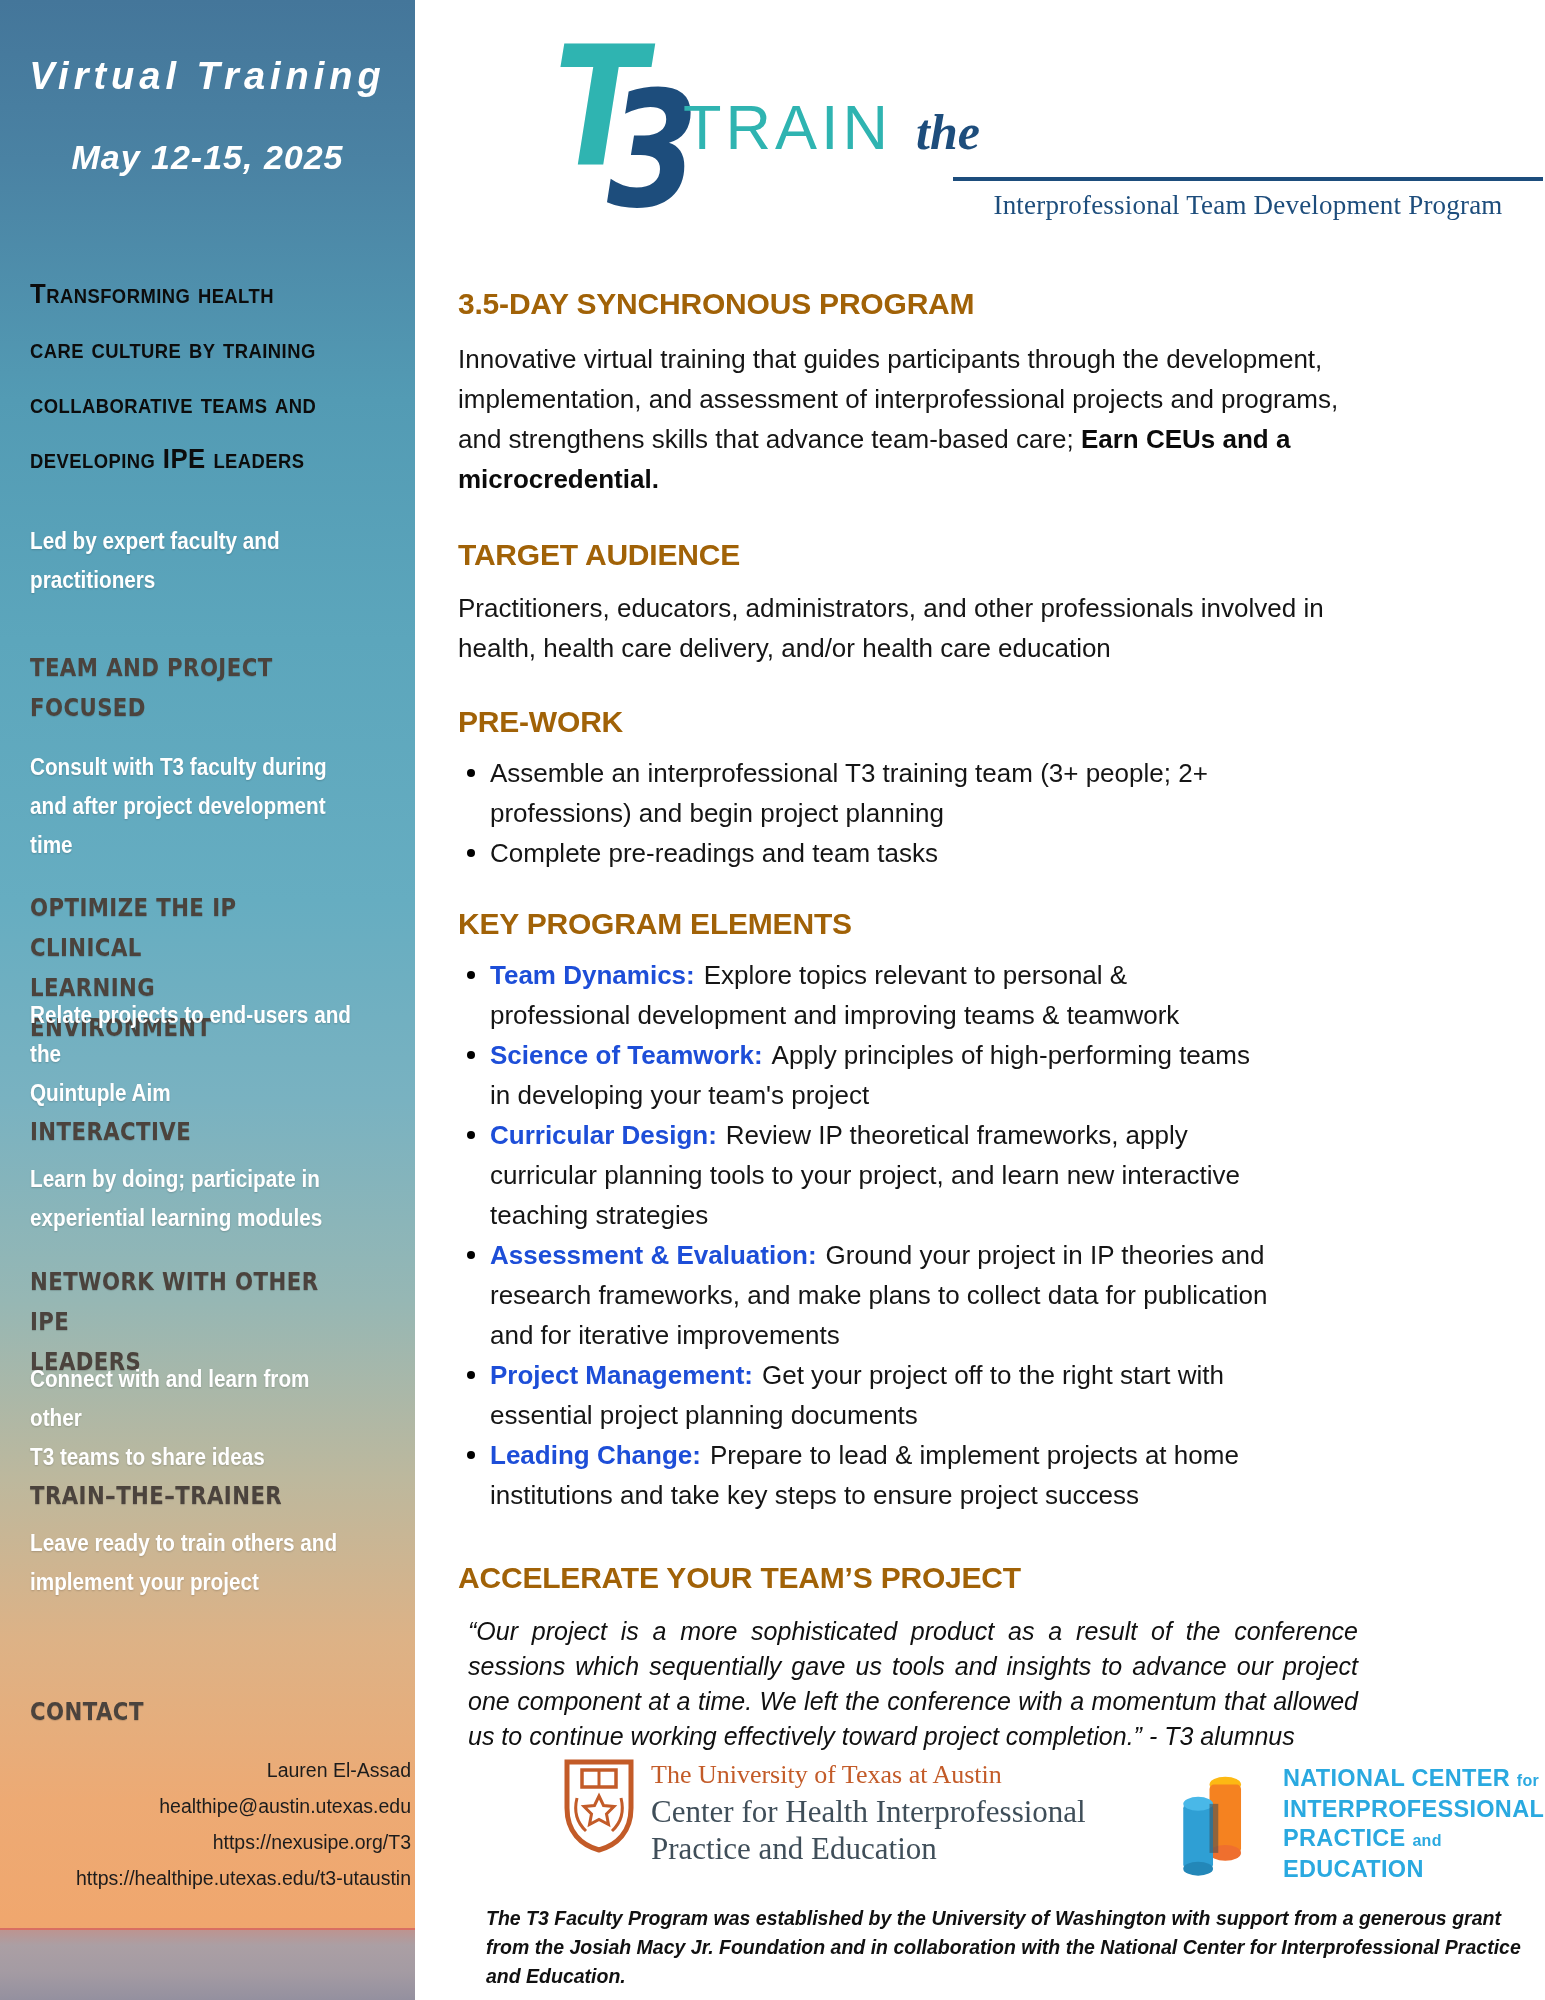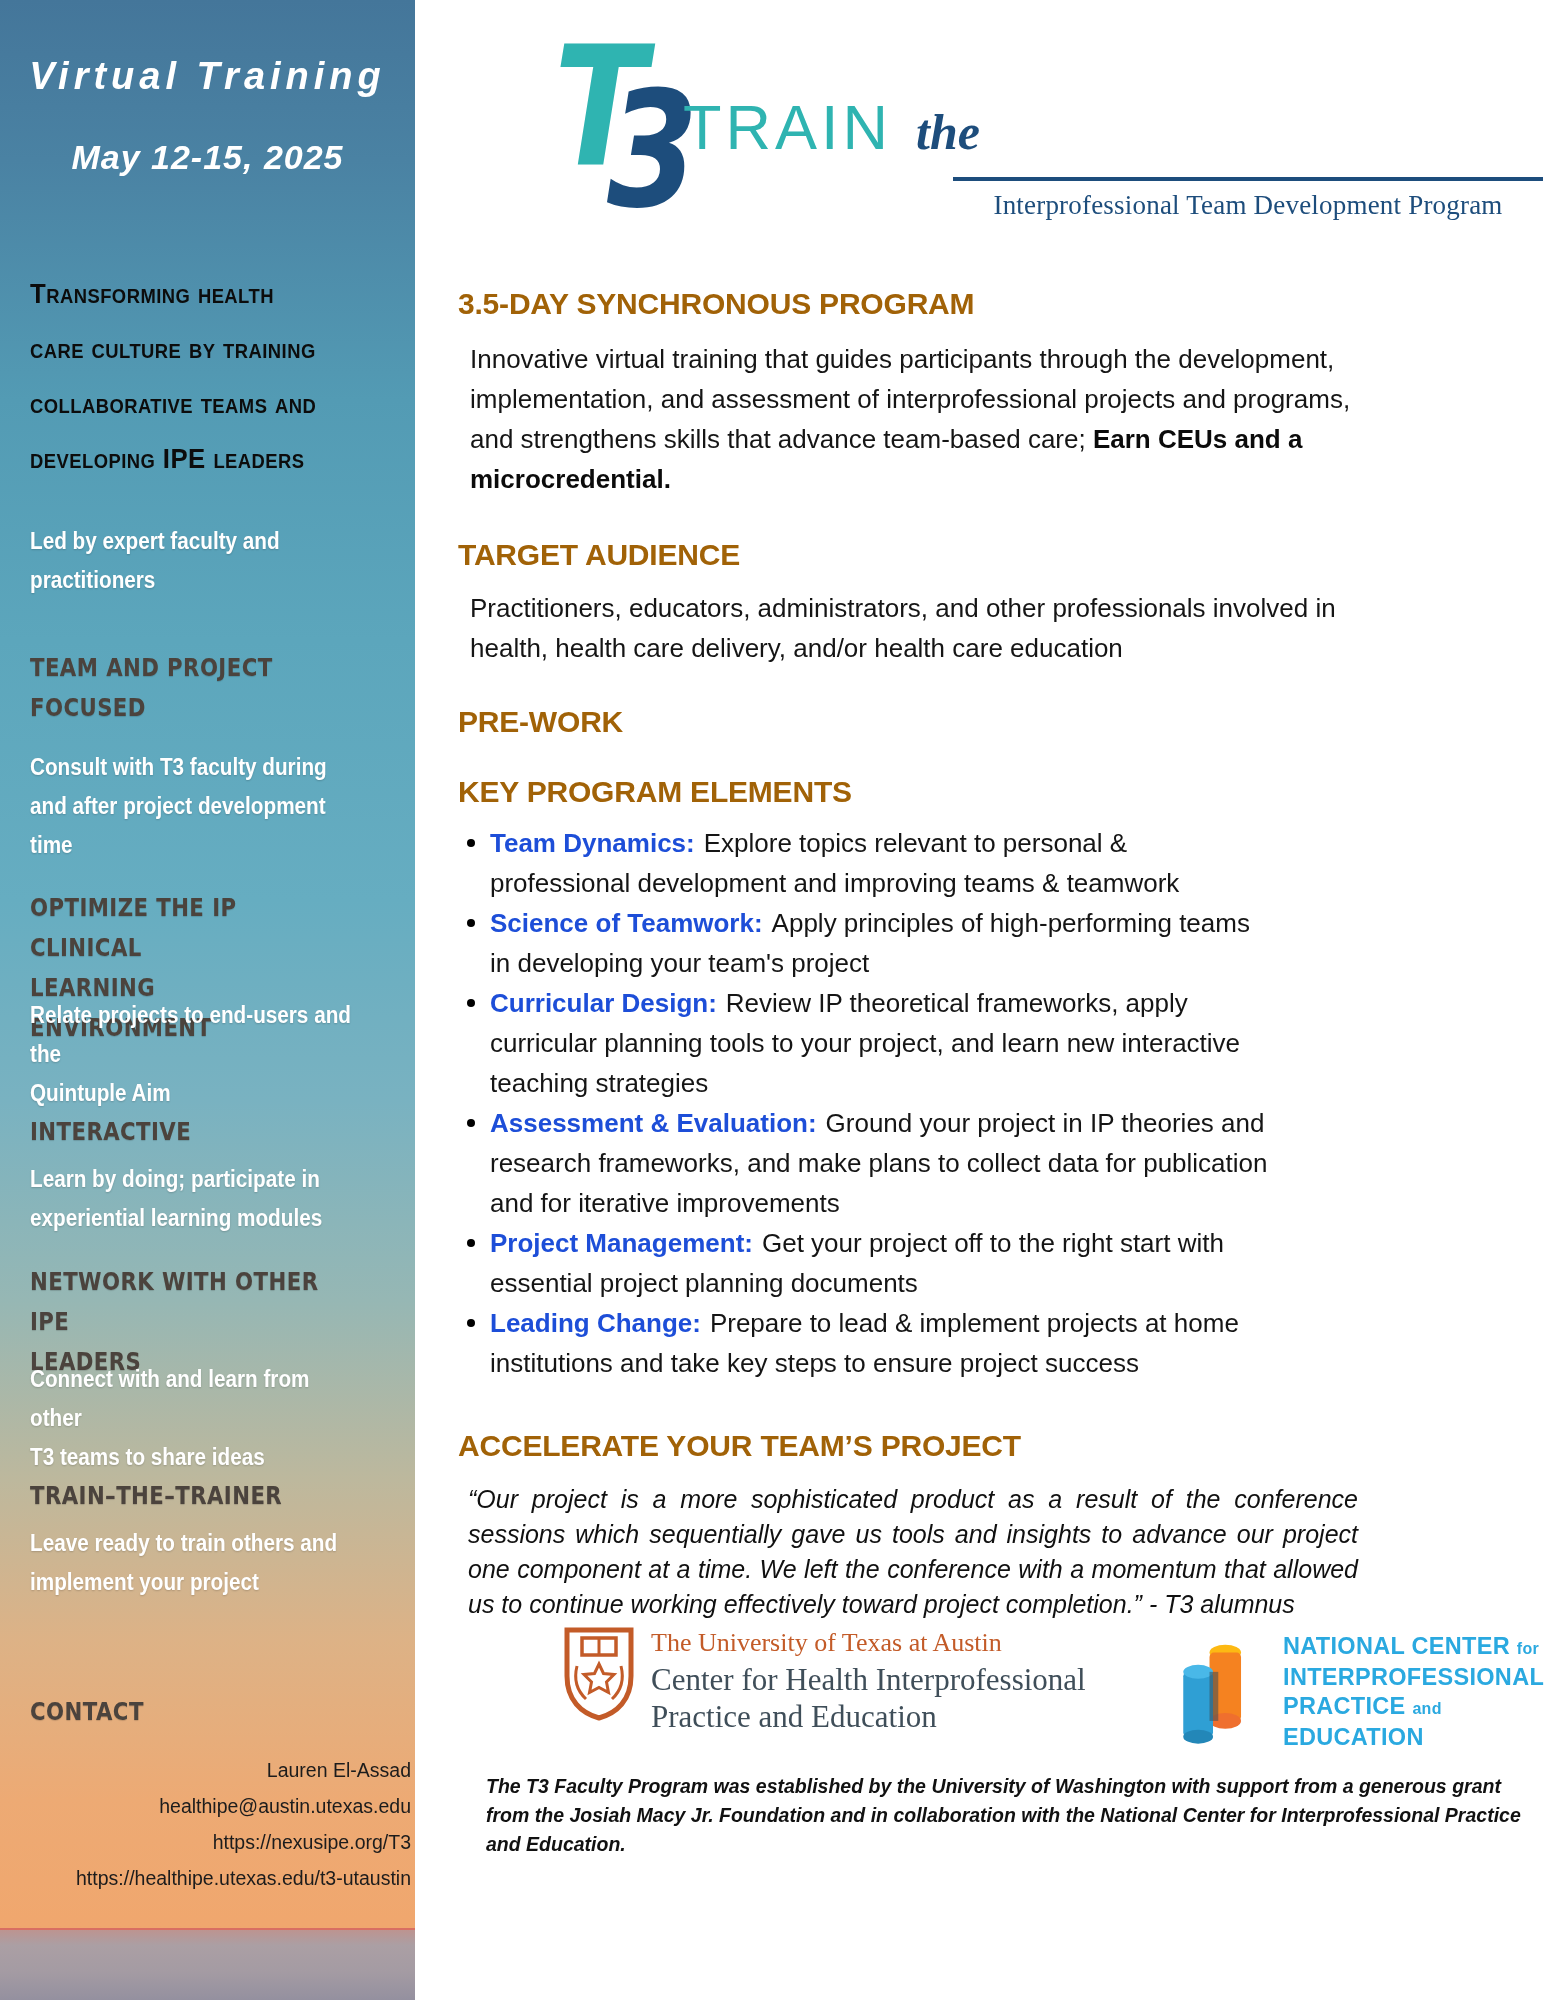--- a/index.html
+++ b/index.html
@@ -53,21 +53,21 @@
   .logo-rule{margin:14px 0 0 270px;width:590px;border-top:4px solid #1d4d7c;}
   .logo-subtitle{margin:9px 0 0 270px;width:590px;text-align:center;
     font-family:"Liberation Serif",serif;font-size:27px;color:#1d4d7c;letter-spacing:0.2px;}
 
   .sec-h{font-size:30px;line-height:38px;font-weight:800;letter-spacing:-0.2px;color:#a16207;margin:0;}
   .h-program{margin-top:25px;margin-bottom:16px;}
   .h-audience{margin-top:37px;margin-bottom:14px;}
   .h-prework{margin-top:35px;margin-bottom:12px;}
   .h-elements{margin-top:32px;margin-bottom:12px;}
   .h-accel{margin-top:44px;margin-bottom:17px;}
-  .body-p{font-size:26px;line-height:40px;margin:12px;width:920px;color:#151515;}
+  .body-p{font-size:26px;line-height:40px;margin:0;width:920px;color:#151515;}
   .body-p strong{font-weight:700;color:#0b0b0b;}
 
   ul.blist{list-style:none;margin:0;padding:0;}
   ul.blist li{position:relative;padding-left:32px;font-size:26px;line-height:40px;}
   ul.blist li::before{content:"";position:absolute;left:9px;top:16px;width:8px;height:8px;
     border-radius:50%;background:#000;}
   ul.prework li{width:800px;}
   ul.elements li{width:780px;}
   .bl{font-weight:700;margin-right:9px;color:#1d4ed8;}
 
@@ -158,20 +158,24 @@
       <p class="body-p"><span>Innovative virtual training that guides participants through the development, implementation, and assessment of interprofessional projects and programs, and strengthens skills that advance team-based care; </span><strong>Earn CEUs and a microcredential.</strong></p>
     </section>
 
     <section>
       <h2 class="sec-h h-audience">TARGET AUDIENCE</h2>
       <p class="body-p">Practitioners, educators, administrators, and other professionals involved in health, health care delivery, and/or health care education</p>
     </section>
 
     <section>
       <h2 class="sec-h h-prework">PRE-WORK</h2>
+      <ul class="blist prework">
+        <li>Assemble an interprofessional T3 training team (3+ people; 2+ professions) and begin project planning</li>
+        <li>Complete pre-readings and team tasks</li>
+      </ul>
     </section>
 
     <section>
       <h2 class="sec-h h-elements">KEY PROGRAM ELEMENTS</h2>
       <ul class="blist elements">
         <li><strong class="bl">Team Dynamics:</strong><span>Explore topics relevant to personal &amp; professional development and improving teams &amp; teamwork</span></li>
         <li><strong class="bl">Science of Teamwork:</strong><span>Apply principles of high-performing teams in developing your team's project</span></li>
         <li><strong class="bl">Curricular Design:</strong><span>Review IP theoretical frameworks, apply curricular planning tools to your project, and learn new interactive teaching strategies</span></li>
         <li><strong class="bl">Assessment &amp; Evaluation:</strong><span>Ground your project in IP theories and research frameworks, and make plans to collect data for publication and for iterative improvements</span></li>
         <li><strong class="bl">Project Management:</strong><span>Get your project off to the right start with essential project planning documents</span></li>

